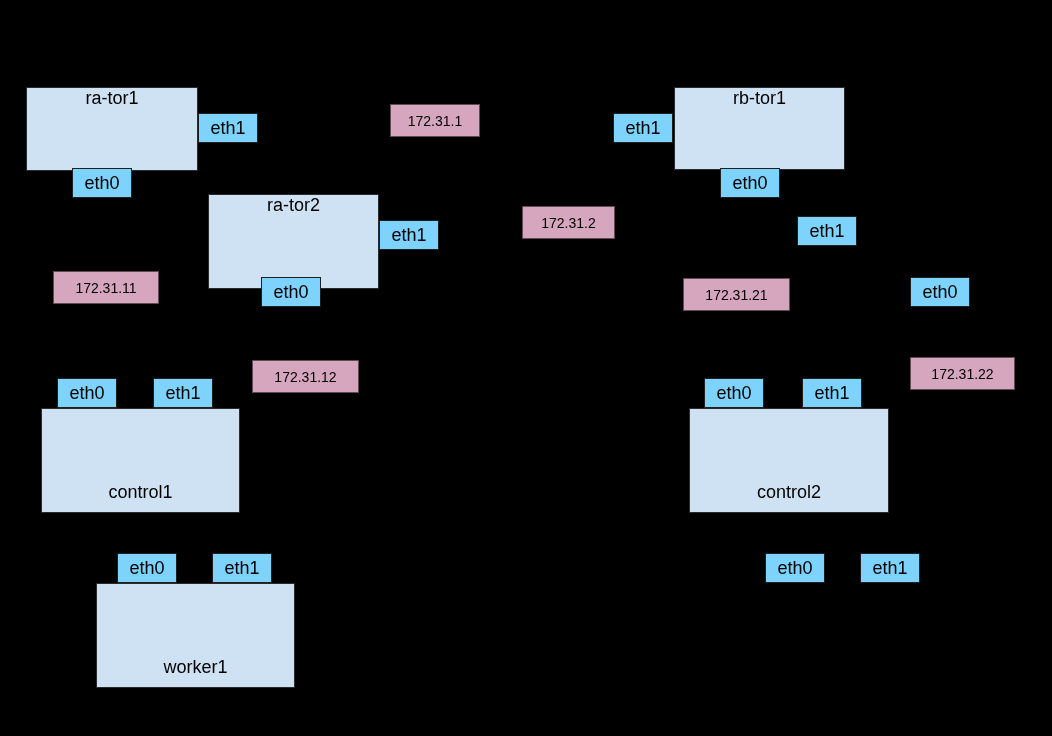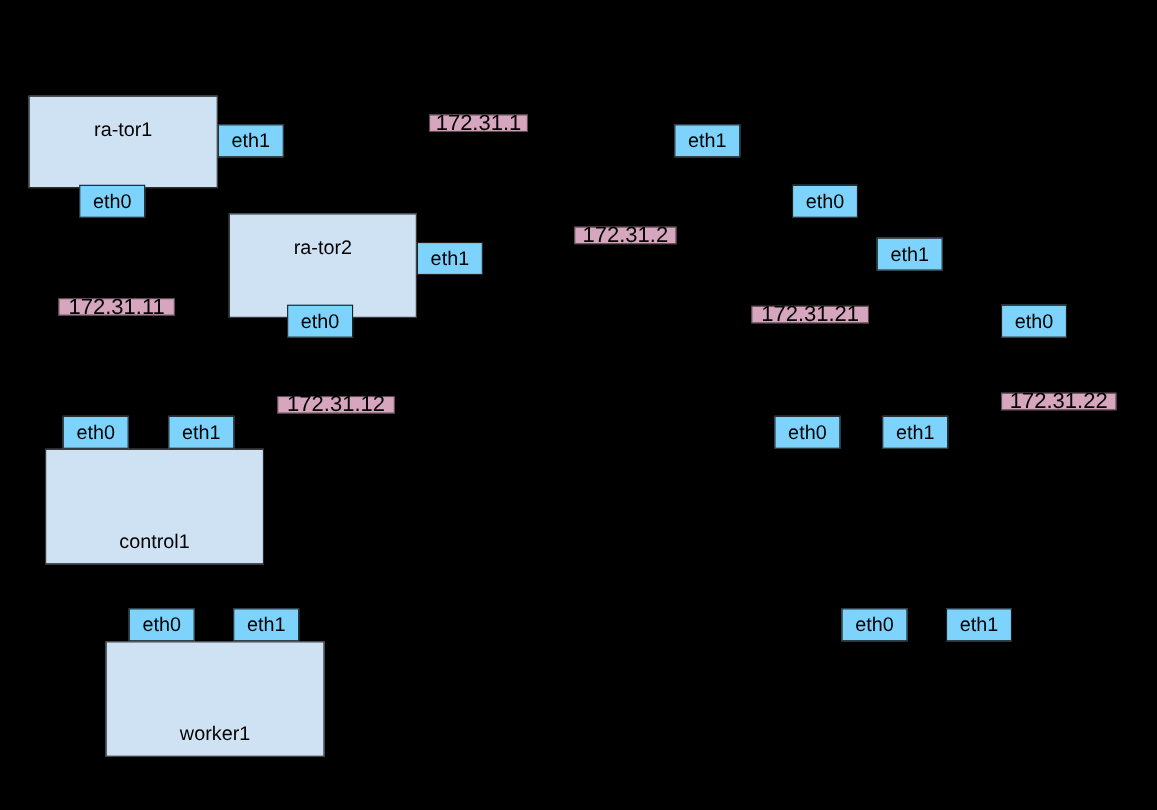--- a/index.html
+++ b/index.html
@@ -15,57 +15,63 @@
     position:absolute;
     background:#cfe2f3;
     border:1px solid #2a2a2a;
     box-sizing:border-box;
     display:flex;
     justify-content:center;
     font-size:18px;
     line-height:21px;
     z-index:1;
   }
-  .node.tor{align-items:flex-start;padding-top:20px;}
+  .node.tor{align-items:flex-start;}
   .node.host{align-items:flex-end;padding-bottom:9px;}
   .port{
     position:absolute;
     width:60px;height:30px;
     background:#7dd3fc;
     border:1px solid #1f1f1f;
     box-sizing:border-box;
     display:flex;align-items:center;justify-content:center;
     font-size:18px;
     z-index:2;
   }
   .ip{
     position:absolute;
-    height:16px;
+    height:33px;
     background:#d5a6bd;
     border:1px solid rgba(0,0,0,0.55);
     box-sizing:border-box;
     display:flex;align-items:center;justify-content:center;
-    font-size:20px;
+    font-size:14px;
     z-index:3;
   }
 </style>
 </head>
 <body>
 
 <div class="canvas">
 
   <div class="node tor" style="left:26px;top:87px;width:172px;height:84px">
     <span>ra-tor1</span>
   </div>
   <div class="node tor" style="left:208px;top:194px;width:171px;height:95px">
     <span>ra-tor2</span>
   </div>
+  <div class="node tor" style="left:674px;top:87px;width:171px;height:83px">
+    <span>rb-tor1</span>
+  </div>
 
   <div class="node host" style="left:41px;top:408px;width:199px;height:105px">
     <span>control1</span>
+  </div>
+  <div class="node host" style="left:689px;top:408px;width:200px;height:105px">
+    <span>control2</span>
   </div>
   <div class="node host" style="left:96px;top:583px;width:199px;height:105px">
     <span>worker1</span>
   </div>
 
   <div class="port" style="left:198px;top:113px">eth1</div>
   <div class="port" style="left:72px;top:168px">eth0</div>
 
   <div class="port" style="left:379px;top:220px">eth1</div>
   <div class="port" style="left:261px;top:277px">eth0</div>

